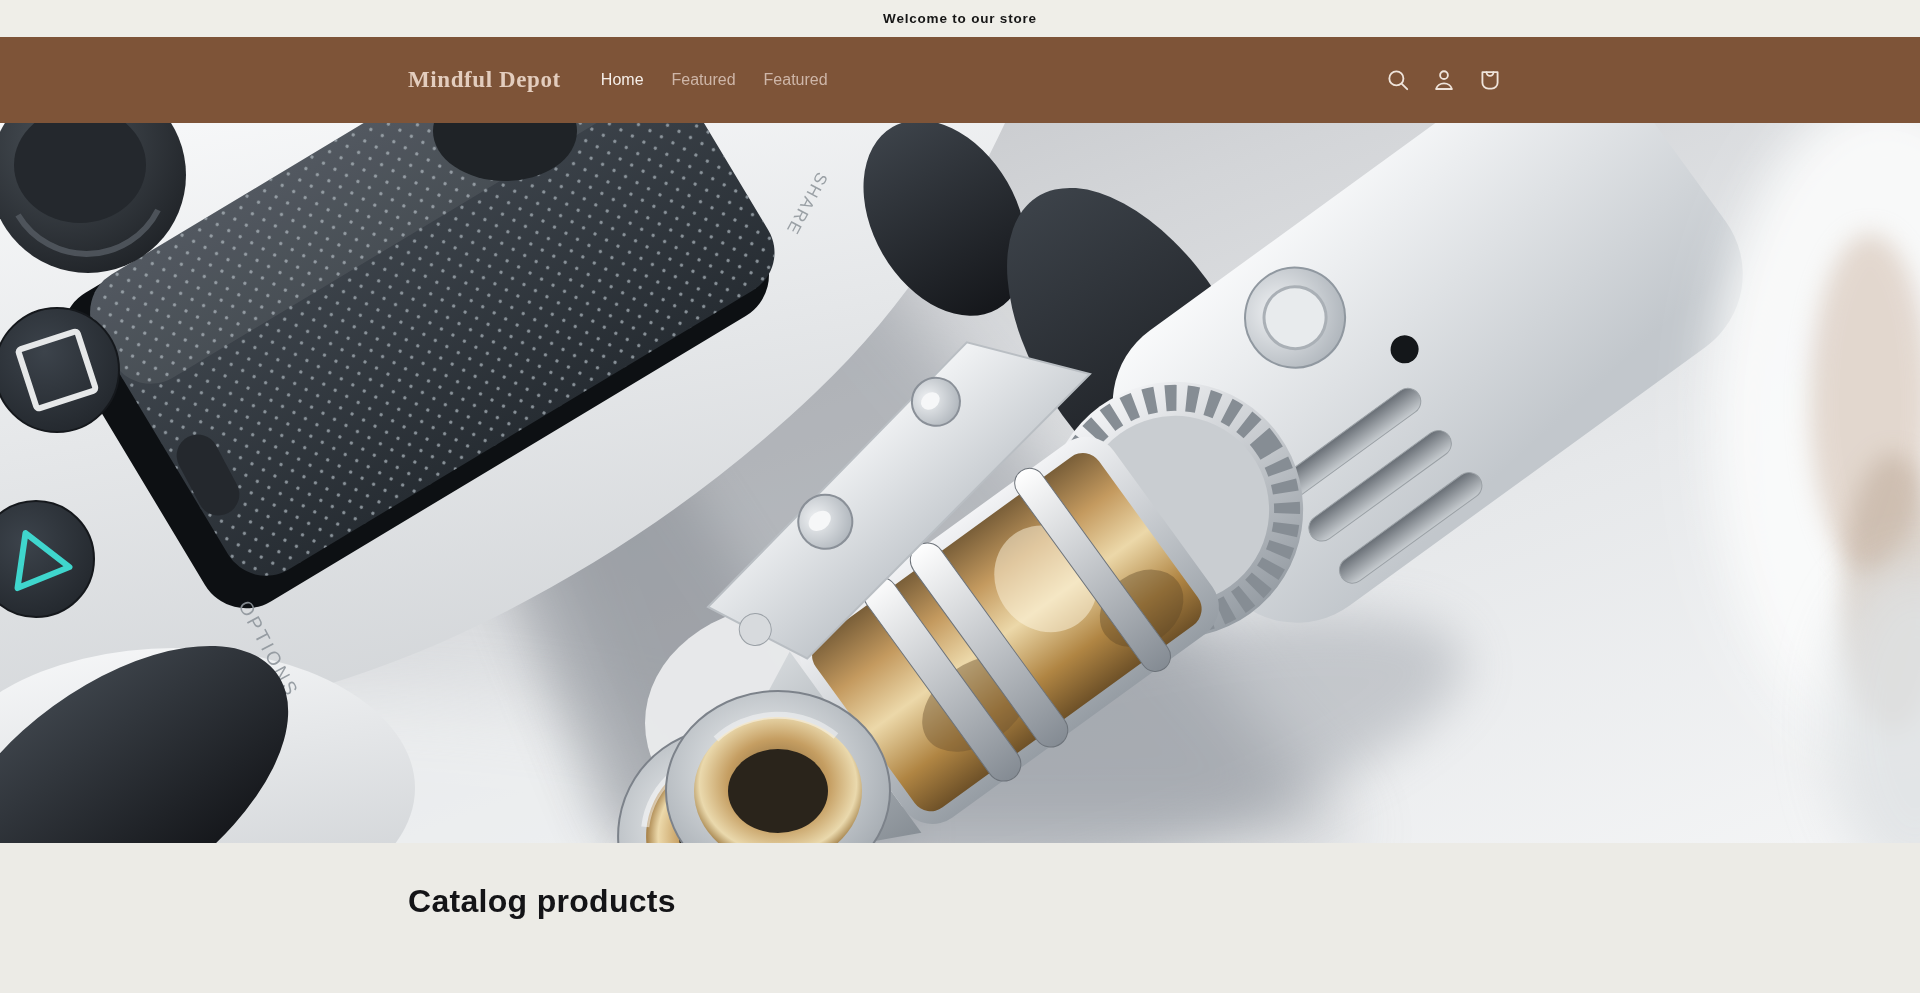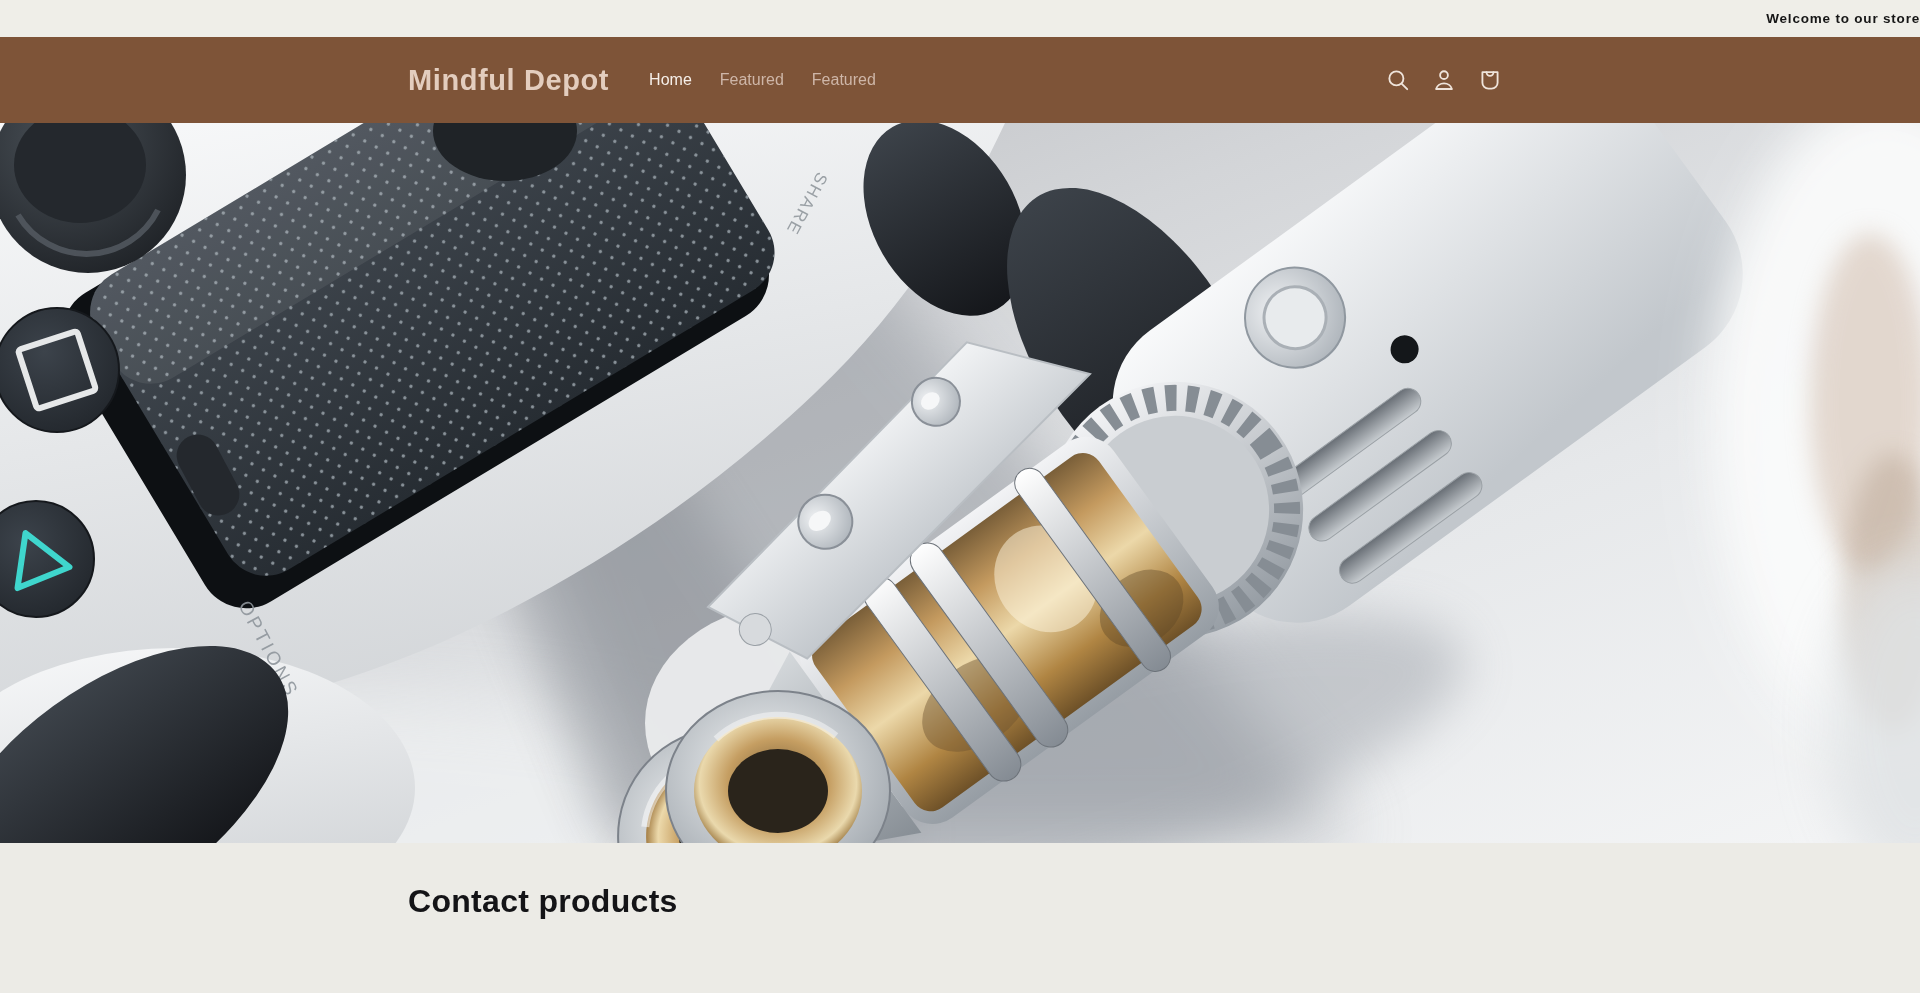--- a/index.html
+++ b/index.html
@@ -11,29 +11,29 @@
   *{box-sizing:border-box;}
   html,body{margin:0;padding:0;}
   body{
     width:1920px;height:993px;overflow:hidden;
     font-family:"Liberation Sans",sans-serif;
     background:var(--section-bg);
   }
   
   .announcement{
     height:37px;background:var(--announce-bg);
-    display:flex;align-items:center;justify-content:flex-end;
+    display:flex;align-items:center;justify-content:center;
   }
   .announcement span{
     font-size:13.5px;font-weight:700;letter-spacing:.8px;color:var(--announce-text);
   }
   
   .site-header{height:86px;background:var(--header-bg);display:flex;align-items:center;}
   .header-inner{width:1104px;margin:0 auto;display:flex;align-items:center;}
-  .logo{font-size:29px;font-weight:700;letter-spacing:.6px;color:var(--logo-color);text-decoration:none;cursor:pointer;white-space:nowrap;}
+  .logo{font-size:23px;font-weight:700;letter-spacing:.6px;color:var(--logo-color);text-decoration:none;cursor:pointer;white-space:nowrap;font-family:Liberation Serif, serif;}
   .main-nav{margin-left:40px;display:flex;gap:28px;align-items:center;}
   .nav-link{font-size:16px;color:var(--nav-muted);text-decoration:none;cursor:pointer;}
   .nav-link.active{
     color:var(--nav-active);
     text-underline-offset:7px;text-decoration-thickness:1px;
   }
   .header-icons{margin-left:auto;display:flex;gap:2px;align-items:center;}
   .icon-btn{
     width:44px;height:44px;display:flex;align-items:center;justify-content:center;
     background:none;border:none;cursor:pointer;padding:0;
@@ -280,15 +280,15 @@
       <ellipse cx="1885" cy="300" rx="175" ry="330" fill="#fafbfb" opacity=".95" filter="url(#blur25)"></ellipse>
       <ellipse cx="1870" cy="280" rx="60" ry="170" fill="#cdb6a4" opacity=".5" filter="url(#blur12)"></ellipse>
       <ellipse cx="1893" cy="470" rx="50" ry="140" fill="#b09a85" opacity=".4" filter="url(#blur12)"></ellipse>
       <ellipse cx="1915" cy="600" rx="90" ry="160" fill="#dfe2e4" opacity=".8" filter="url(#blur25)"></ellipse>
     </g>
   </svg>
 </div>
 
 <section class="featured">
   <div class="featured-inner">
-    <h2>Contact products</h2>
+    <h2>Catalog products</h2>
   </div>
 </section>
 
 </body></html>

